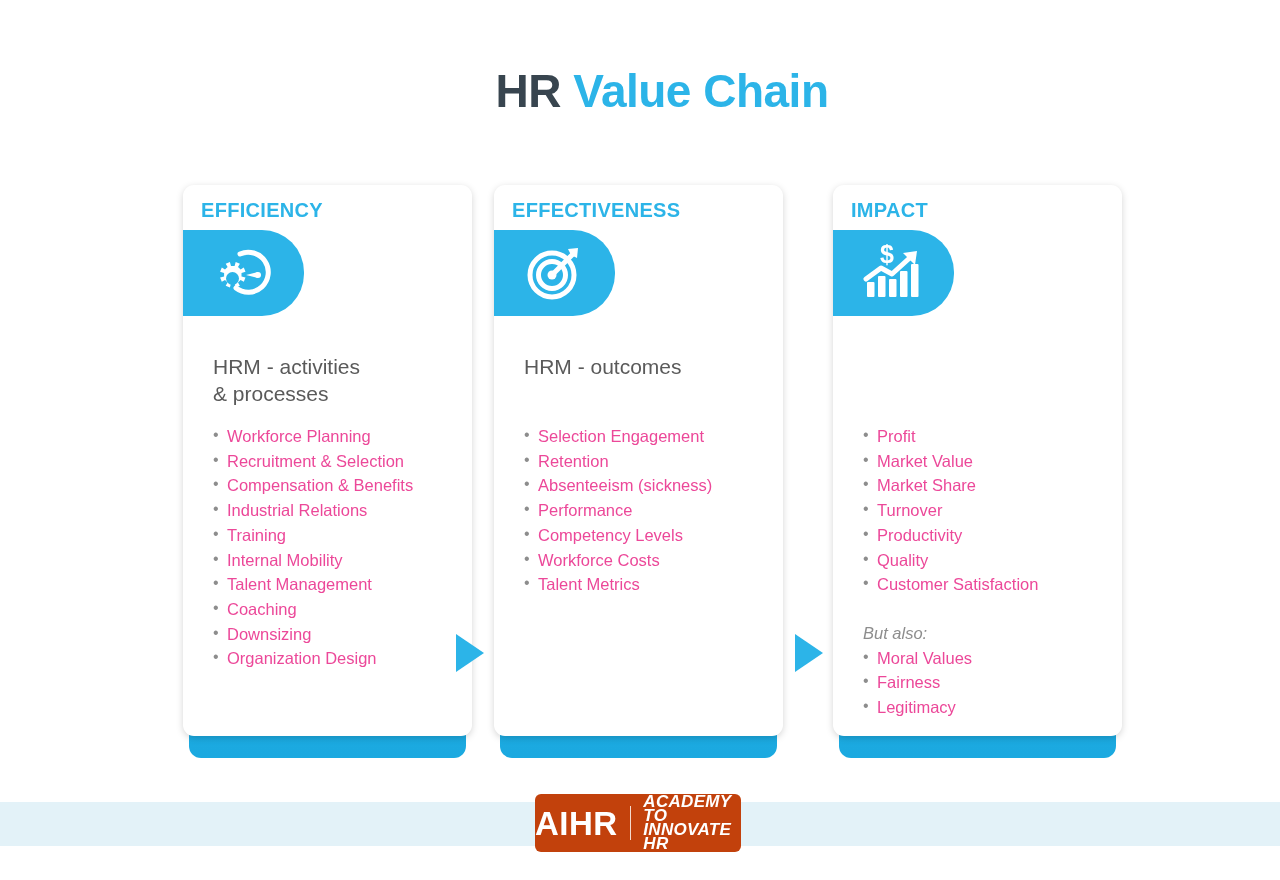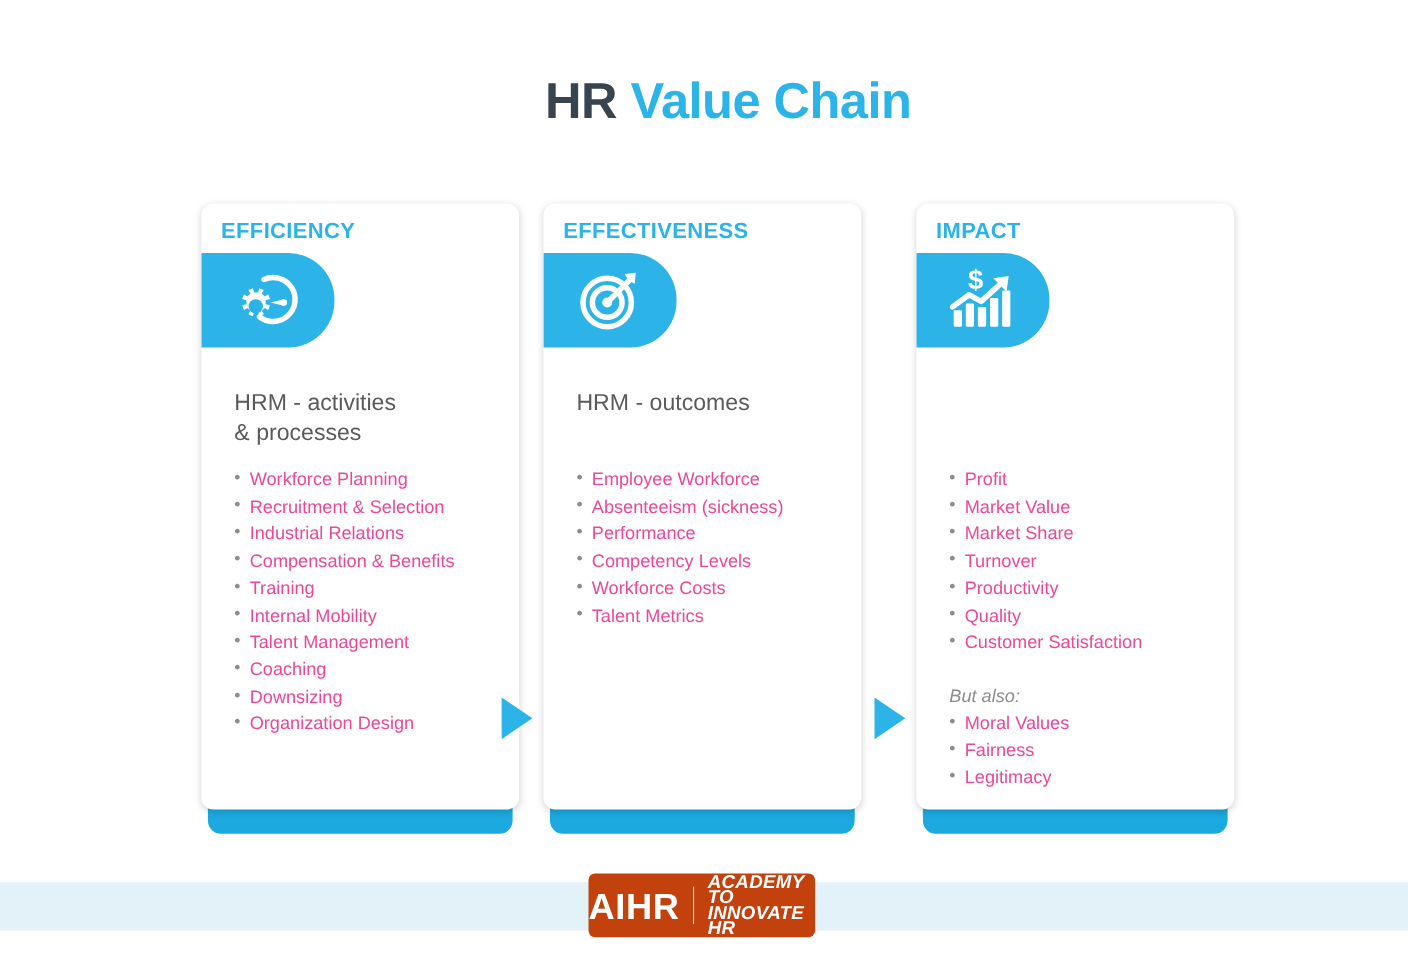--- a/index.html
+++ b/index.html
@@ -227,22 +227,22 @@
       </div>
 
       <div class="card-subtitle">
         <span>HRM - activities</span><br>
         <span>&amp; processes</span>
       </div>
 
       <ul class="bullets">
         <li>Workforce Planning</li>
         <li>Recruitment &amp; Selection</li>
+        <li>Compensation &amp; Benefits</li>
         <li>Industrial Relations</li>
-        <li>Compensation &amp; Benefits</li>
         <li>Training</li>
         <li>Internal Mobility</li>
         <li>Talent Management</li>
         <li>Coaching</li>
         <li>Downsizing</li>
         <li>Organization Design</li>
       </ul>
     </div>
   </div>
 
@@ -264,21 +264,22 @@
             <path d="M44 5 L54 4 L53 14 L47 11 Z" fill="#fff"></path>
           </svg>
         </span>
       </div>
 
       <div class="card-subtitle">
         <span>HRM - outcomes</span>
       </div>
 
       <ul class="bullets">
-        <li>Employee Workforce</li>
+        <li>Selection Engagement</li>
+        <li>Retention</li>
         <li>Absenteeism (sickness)</li>
         <li>Performance</li>
         <li>Competency Levels</li>
         <li>Workforce Costs</li>
         <li>Talent Metrics</li>
       </ul>
     </div>
   </div>
 
   <div class="arrow a2"></div>

